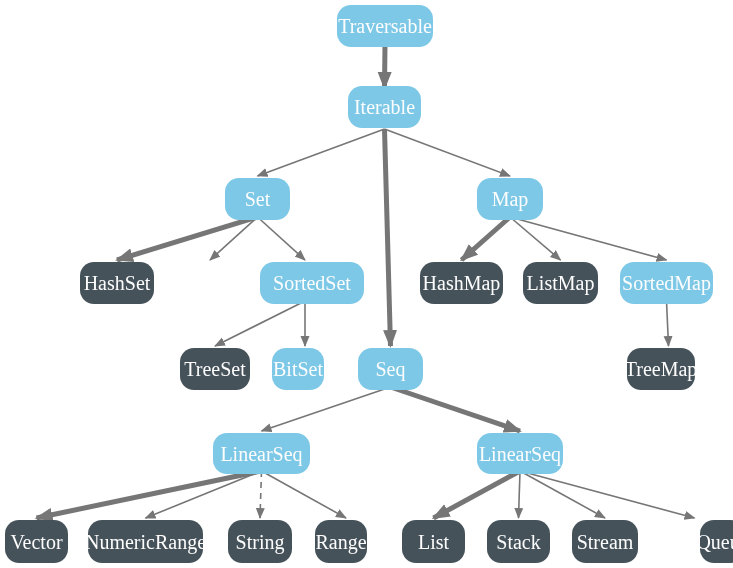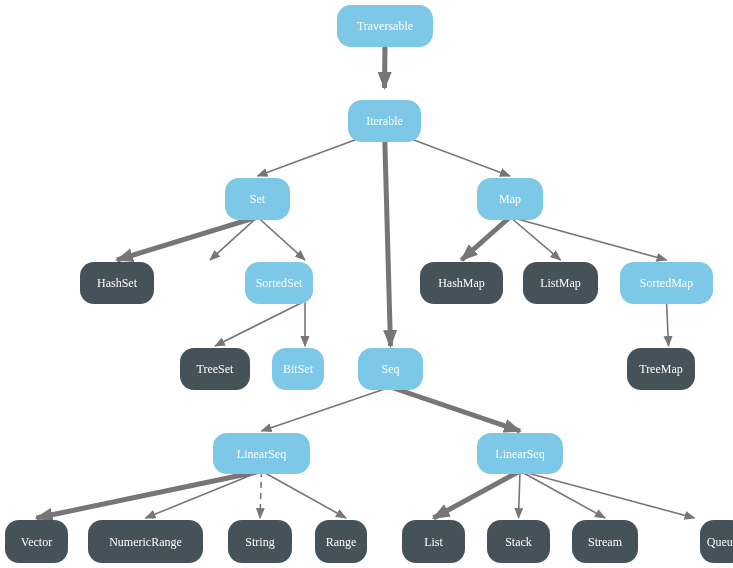--- a/index.html
+++ b/index.html
@@ -19,21 +19,21 @@
   .edge.thin{stroke-width:1.6;}
   .edge.thick{stroke-width:5;}
   .edge.dashed{stroke-width:1.6;stroke-dasharray:6 5;}
   .arrowhead{fill:var(--edge);}
   .node{
     position:absolute;display:flex;align-items:center;justify-content:center;
     border-radius:14px;box-sizing:border-box;cursor:pointer;
   }
   .node.blue{background:var(--node-abstract);}
   .node.dark{background:var(--node-concrete);}
-  .lbl{color:var(--label);font-size:12px;line-height:1;white-space:nowrap;}
+  .lbl{color:var(--label);font-size:20px;line-height:1;white-space:nowrap;}
 </style>
 </head>
 <body>
 
 <div id="diagram">
 
   <svg id="edges" xmlns="http://www.w3.org/2000/svg">
     <defs>
       <marker id="arrow-thin" markerUnits="userSpaceOnUse" markerWidth="12" markerHeight="10" refX="10" refY="4.5" orient="auto">
         <path class="arrowhead" d="M0,0 L11,4.5 L0,9 z"></path>
@@ -63,35 +63,35 @@
       <line x1="261.5" y1="471" x2="346" y2="518" class="edge thin" marker-end="url(#arrow-thin)"></line>
       <line x1="520" y1="471" x2="433.5" y2="518" class="edge thick" marker-end="url(#arrow-thick)"></line>
       <line x1="520" y1="471" x2="518.5" y2="518" class="edge thin" marker-end="url(#arrow-thin)"></line>
       <line x1="520" y1="471" x2="605" y2="518" class="edge thin" marker-end="url(#arrow-thin)"></line>
       <line x1="520" y1="471" x2="694.5" y2="518" class="edge thin" marker-end="url(#arrow-thin)"></line>
     </svg>
 
   <div class="node blue" style="left:337px;top:5px;width:96px;height:42px">
       <span class="lbl">Traversable</span>
     </div>
-  <div class="node blue" style="left:348px;top:100px;width:73px;height:42px">
+  <div class="node blue" style="left:348px;top:86px;width:73px;height:42px">
       <span class="lbl">Iterable</span>
     </div>
 
   <div class="node blue" style="left:225px;top:178px;width:65px;height:42px">
       <span class="lbl">Set</span>
     </div>
   <div class="node blue" style="left:477px;top:178px;width:66px;height:42px">
       <span class="lbl">Map</span>
     </div>
 
   <div class="node dark" style="left:80px;top:262px;width:74px;height:42px">
       <span class="lbl">HashSet</span>
     </div>
-  <div class="node blue" style="left:245px;top:262px;width:68px;height:42px">
+  <div class="node blue" style="left:260px;top:262px;width:104px;height:42px">
       <span class="lbl">SortedSet</span>
     </div>
   <div class="node dark" style="left:420px;top:262px;width:83px;height:42px">
       <span class="lbl">HashMap</span>
     </div>
   <div class="node dark" style="left:523px;top:262px;width:75px;height:42px">
       <span class="lbl">ListMap</span>
     </div>
   <div class="node blue" style="left:620px;top:262px;width:93px;height:42px">
       <span class="lbl">SortedMap</span>

